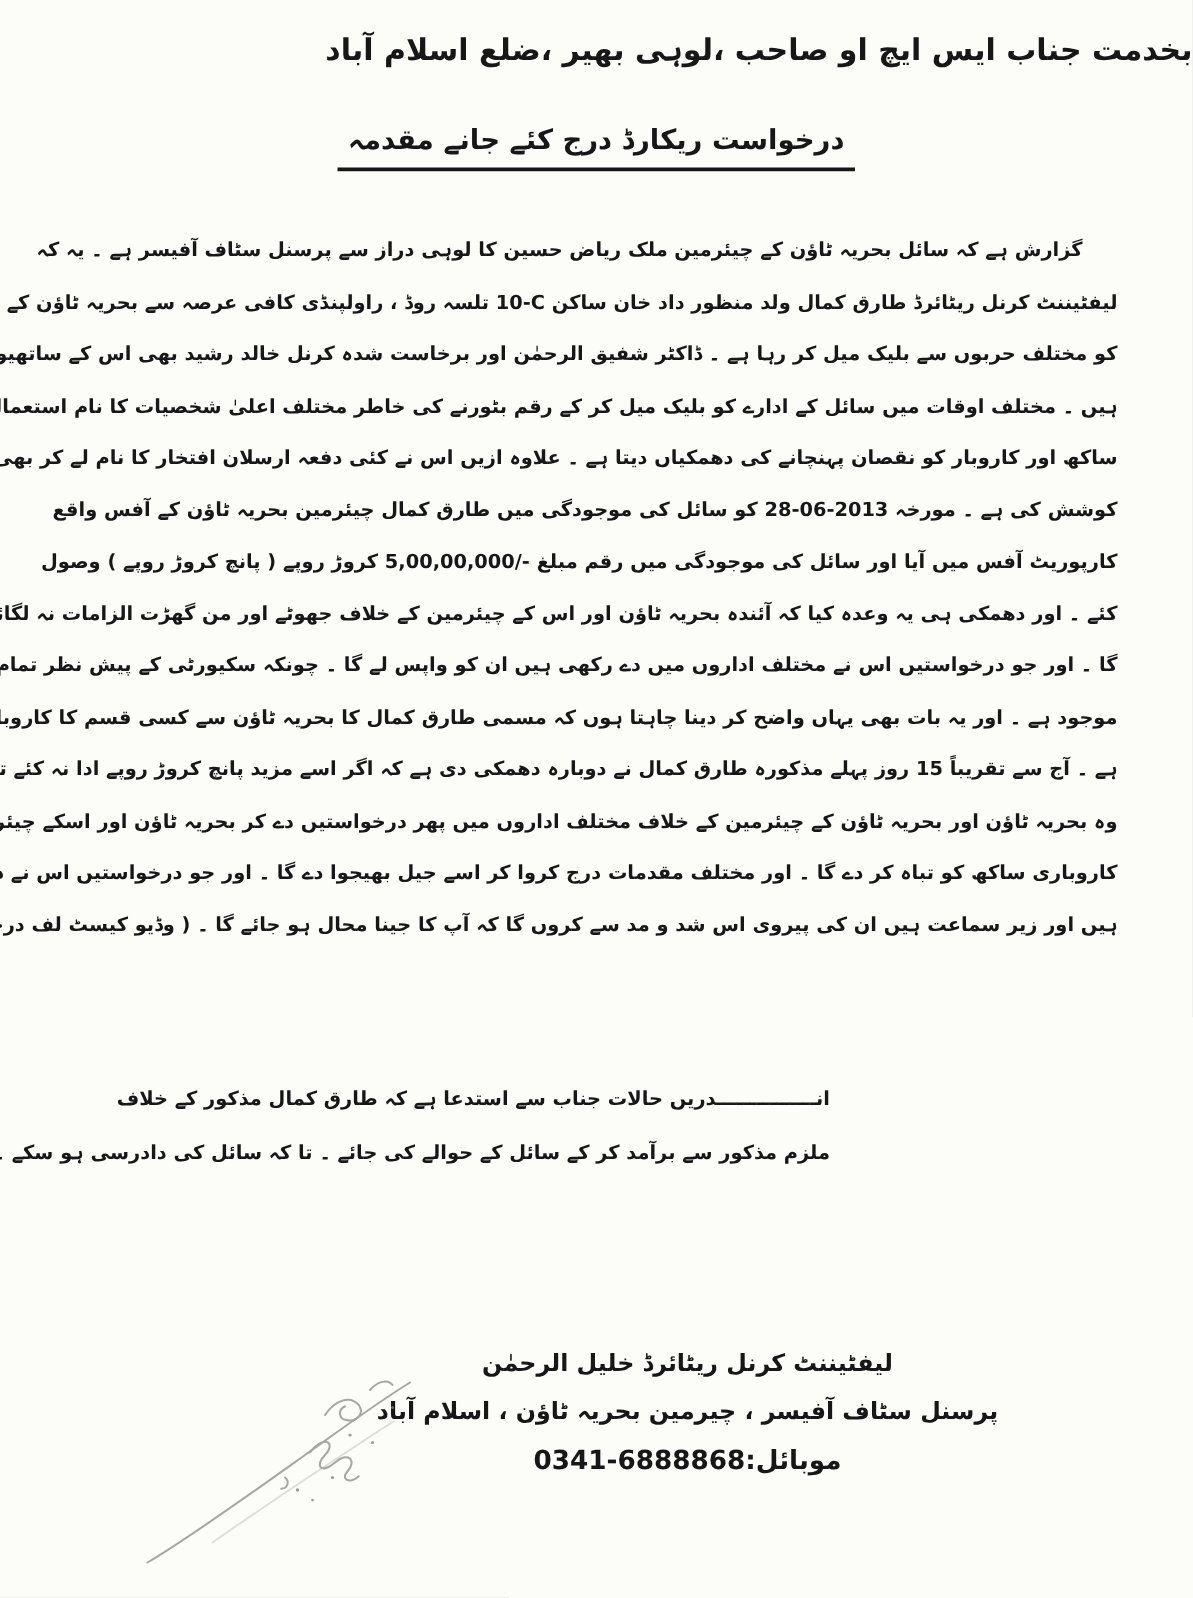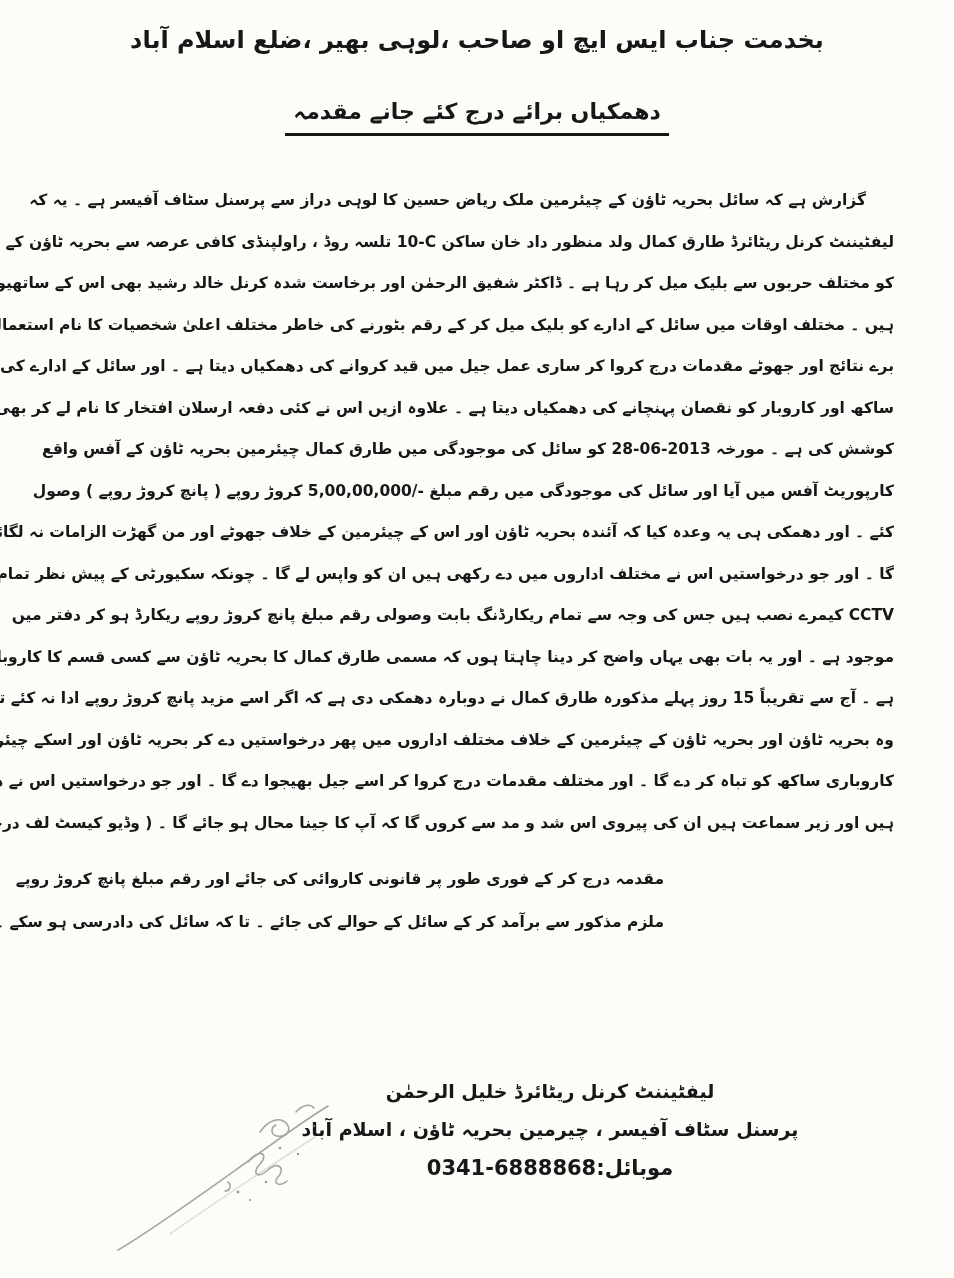--- a/index.html
+++ b/index.html
@@ -8,21 +8,21 @@
     width:954px;height:1278px;
     margin:0 auto;
     background:#fcfcf9;
     font-family:"DejaVu Sans", sans-serif;
     color:#171717;
     overflow:hidden;
   }
   
   .header-line{
     position:absolute;top:26px;left:0;right:0;
-    direction:rtl;text-align:center;
+    direction:rtl;
     font-size:24px;font-weight:bold;
   }
   
   .doc-title-wrap{
     position:absolute;top:99px;left:0;right:0;
     direction:rtl;text-align:center;
   }
   .doc-title{
     display:inline-block;
     font-size:22px;font-weight:bold;
@@ -76,44 +76,42 @@
   }
 </style>
 </head>
 <body>
 
 <div class="page">
 
   <div class="header-line">بخدمت جناب ایس ایچ او صاحب ،لوہی بھیر ،ضلع اسلام آباد</div>
 
   <div class="doc-title-wrap">
-    <span class="doc-title">دھمکیاں برائے درج کئے جانے مقدمہ</span>
+    <span class="doc-title">درخواست ریکارڈ درج کئے جانے مقدمہ</span>
   </div>
 
   <div class="body-para">
     <div class="body-line first">گزارش ہے کہ سائل بحریہ ٹاؤن کے چیئرمین ملک ریاض حسین کا لوہی دراز سے پرسنل سٹاف آفیسر ہے ۔ یہ کہ</div>
     <div class="body-line">لیفٹیننٹ کرنل ریٹائرڈ طارق کمال ولد منظور داد خان ساکن ‪10-C‬ تلسہ روڈ ، راولپنڈی کافی عرصہ سے بحریہ ٹاؤن کے ادارہ</div>
     <div class="body-line">کو مختلف حربوں سے بلیک میل کر رہا ہے ۔ ڈاکٹر شفیق الرحمٰن اور برخاست شدہ کرنل خالد رشید بھی اس کے ساتھیوں میں شامل</div>
     <div class="body-line">ہیں ۔ مختلف اوقات میں سائل کے ادارے کو بلیک میل کر کے رقم بٹورنے کی خاطر مختلف اعلیٰ شخصیات کا نام استعمال کر کے</div>
-    <div class="body-line">برے نتائج اور جھوٹے مقدمات درج کروا کر ساری عمل جیل میں قید کروانے کی دھمکیاں دیتا ہے ۔ اور سائل کے ادارے کی</div>
     <div class="body-line">ساکھ اور کاروبار کو نقصان پہنچانے کی دھمکیاں دیتا ہے ۔ علاوہ ازیں اس نے کئی دفعہ ارسلان افتخار کا نام لے کر بھی ڈرانے کی</div>
     <div class="body-line">کوشش کی ہے ۔ مورخہ ‪28-06-2013‬ کو سائل کی موجودگی میں طارق کمال چیئرمین بحریہ ٹاؤن کے آفس واقع</div>
     <div class="body-line">کارپوریٹ آفس میں آیا اور سائل کی موجودگی میں رقم مبلغ ‪5,00,00,000/-‬ کروڑ روپے ( پانچ کروڑ روپے ) وصول</div>
     <div class="body-line">کئے ۔ اور دھمکی ہی یہ وعدہ کیا کہ آئندہ بحریہ ٹاؤن اور اس کے چیئرمین کے خلاف جھوٹے اور من گھڑت الزامات نہ لگائے</div>
     <div class="body-line">گا ۔ اور جو درخواستیں اس نے مختلف اداروں میں دے رکھی ہیں ان کو واپس لے گا ۔ چونکہ سکیورٹی کے پیش نظر تمام دفاتر میں</div>
-    <div class="body-line">CCTV کیمرے نصب ہیں جس کی وجہ سے تمام ریکارڈنگ بابت وصولی رقم مبلغ پانچ کروڑ روپے ریکارڈ ہو کر دفتر میں</div>
     <div class="body-line">موجود ہے ۔ اور یہ بات بھی یہاں واضح کر دینا چاہتا ہوں کہ مسمی طارق کمال کا بحریہ ٹاؤن سے کسی قسم کا کاروباری تعلق نہ</div>
     <div class="body-line">ہے ۔ آج سے تقریباً 15 روز پہلے مذکورہ طارق کمال نے دوبارہ دھمکی دی ہے کہ اگر اسے مزید پانچ کروڑ روپے ادا نہ کئے تو</div>
     <div class="body-line">وہ بحریہ ٹاؤن اور بحریہ ٹاؤن کے چیئرمین کے خلاف مختلف اداروں میں پھر درخواستیں دے کر بحریہ ٹاؤن اور اسکے چیئرمین کی</div>
     <div class="body-line">کاروباری ساکھ کو تباہ کر دے گا ۔ اور مختلف مقدمات درج کروا کر اسے جیل بھیجوا دے گا ۔ اور جو درخواستیں اس نے دے رکھی</div>
     <div class="body-line">ہیں اور زیر سماعت ہیں ان کی پیروی اس شد و مد سے کروں گا کہ آپ کا جینا محال ہو جائے گا ۔ ( وڈیو کیسٹ لف درخواست ہے ) ۔</div>
   </div>
 
   <div class="closing-para">
-    <div class="closing-line">مقدمہ درج کر کے فوری طور پر قانونی کاروائی کی جائے اور رقم مبلغ پانچ کروڑ روپے</div>
+    <div class="closing-line">انـــــــــــــــدریں حالات جناب سے استدعا ہے کہ طارق کمال مذکور کے خلاف</div>
     <div class="closing-line">ملزم مذکور سے برآمد کر کے سائل کے حوالے کی جائے ۔ تا کہ سائل کی دادرسی ہو سکے ۔</div>
   </div>
 
 
   <div class="sig-block">
     <div class="sig-name">لیفٹیننٹ کرنل ریٹائرڈ خلیل الرحمٰن</div>
     <div class="sig-designation">پرسنل سٹاف آفیسر ، چیرمین بحریہ ٹاؤن ، اسلام آباد</div>
     <div class="sig-mobile">موبائل:‪0341-6888868‬</div>
   </div>
 

